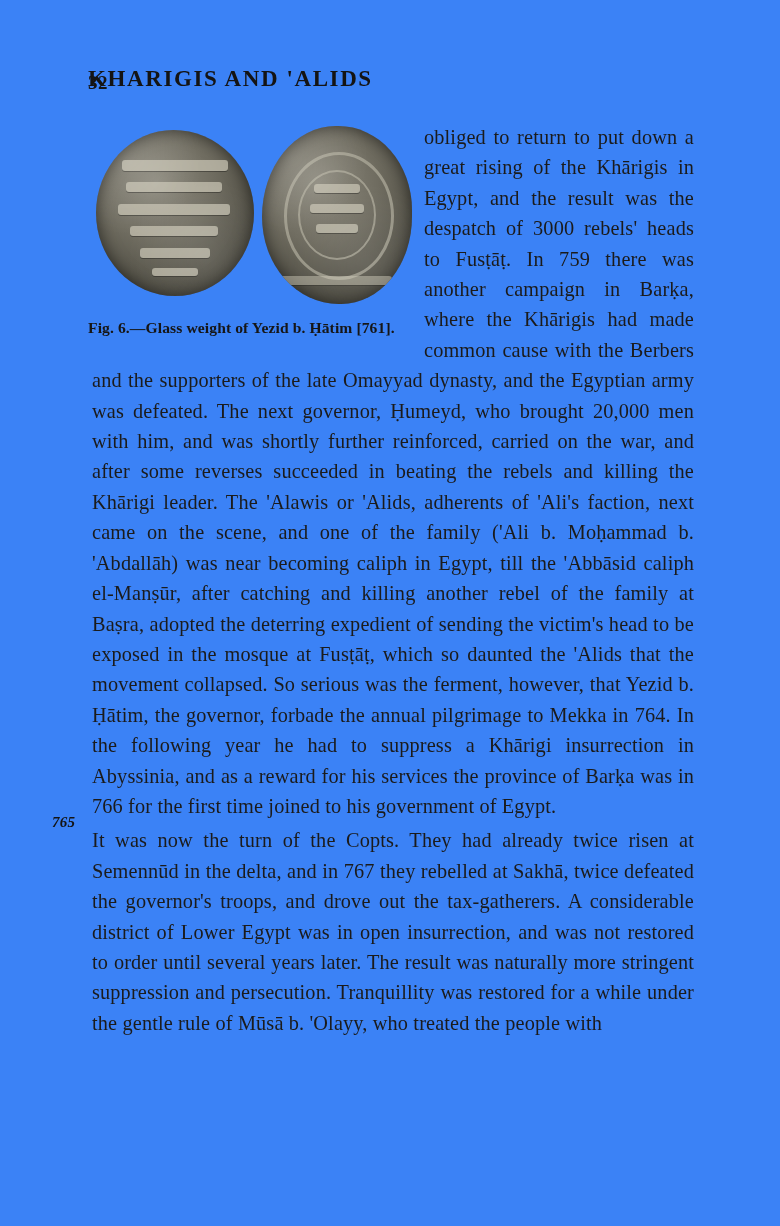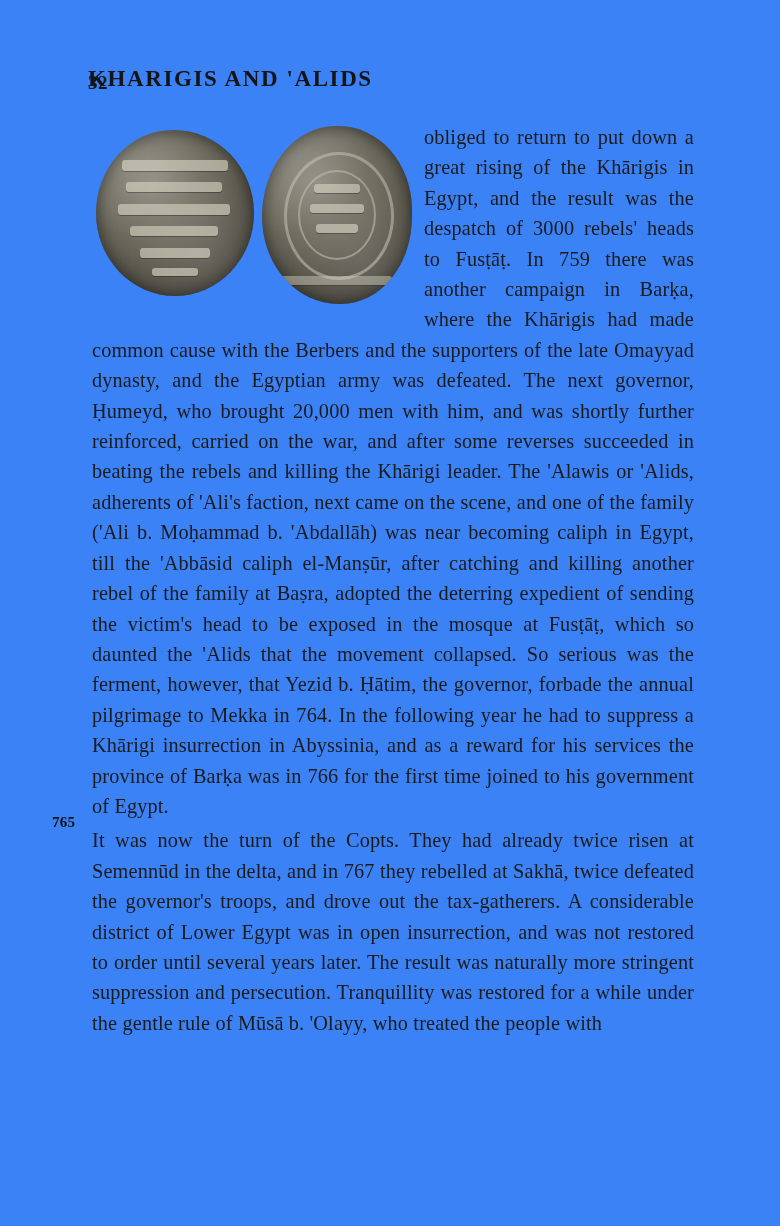--- a/index.html
+++ b/index.html
@@ -137,21 +137,21 @@
   .marginal {
     position: absolute;
     left: 52px;
     top: 814px;
     font-family: "Liberation Serif", serif;
     font-size: 15px;
     font-weight: bold;
     color: #141414;
     letter-spacing: 0.3px;
   }
-  .noselect { user-select: none; }
+  .noselect { user-select: none; font-style: italic; }
 </style>
 </head>
 <body>
 
 <div class="page">
 
   <div class="running-head">
     <span class="folio">32</span>
     <span class="head-title">KHARIGIS AND 'ALIDS</span>
   </div>
@@ -175,19 +175,20 @@
         <div class="coin coin-b">
           <div class="ringline" style="left:22px; top:26px; width:104px; height:122px;"></div>
           <div class="ringline" style="left:36px; top:44px; width:74px; height:86px; border-width:2px;"></div>
           <div class="glyphline" style="left:52px; top:58px; width:46px; height:9px;"></div>
           <div class="glyphline" style="left:48px; top:78px; width:54px; height:9px;"></div>
           <div class="glyphline" style="left:54px; top:98px; width:42px; height:9px;"></div>
           <div class="glyphline" style="left:18px; top:150px; width:112px; height:9px; opacity:0.5;"></div>
         </div>
 
       </div>
+      <div class="fig-caption">Fig. 6.—Glass weight of Yezid b. Ḥātim [761].</div>
     </div>
 
     <p>obliged to return to put down a great rising of the Khārigis in Egypt, and the result was the despatch of 3000 rebels' heads to Fusṭāṭ.  In 759 there was another campaign in Barḳa, where the Khārigis had made common cause with the Berbers and the supporters of the late Omayyad dynasty, and the Egyptian army was defeated.  The next governor, Ḥumeyd, who brought 20,000 men with him, and was shortly further reinforced, carried on the war, and after some reverses succeeded in beating the rebels and killing the Khārigi leader.  The 'Alawis or 'Alids, adherents of 'Ali's faction, next came on the scene, and one of the family ('Ali b. Moḥammad b. 'Abdallāh) was near becoming caliph in Egypt, till the 'Abbāsid caliph el-Manṣūr, after catching and killing another rebel of the family at Baṣra, adopted the deterring expedient of sending the victim's head to be exposed in the mosque at Fusṭāṭ, which so daunted the 'Alids that the movement collapsed.  So serious was the ferment, however, that Yezid b. Ḥātim, the governor, forbade the annual pilgrimage to Mekka in 764.  In the following year he had to suppress a Khārigi insurrection in Abyssinia, and as a reward for his services the province of Barḳa was in 766 for the first time joined to his government of Egypt.</p>
     <p class="p-indent">It was now the turn of the Copts.  They had already twice risen at Semennūd in the delta, and in 767 they rebelled at Sakhā, twice defeated the governor's troops, and drove out the tax-gatherers.  A considerable district of Lower Egypt was in open insurrection, and was not restored to order until several years later.  The result was naturally more stringent suppression and persecution.  Tranquillity was restored for a while under the gentle rule of Mūsā b. 'Olayy, who treated the people with</p>
 
   </div>
 </div>
 
 </body></html>

